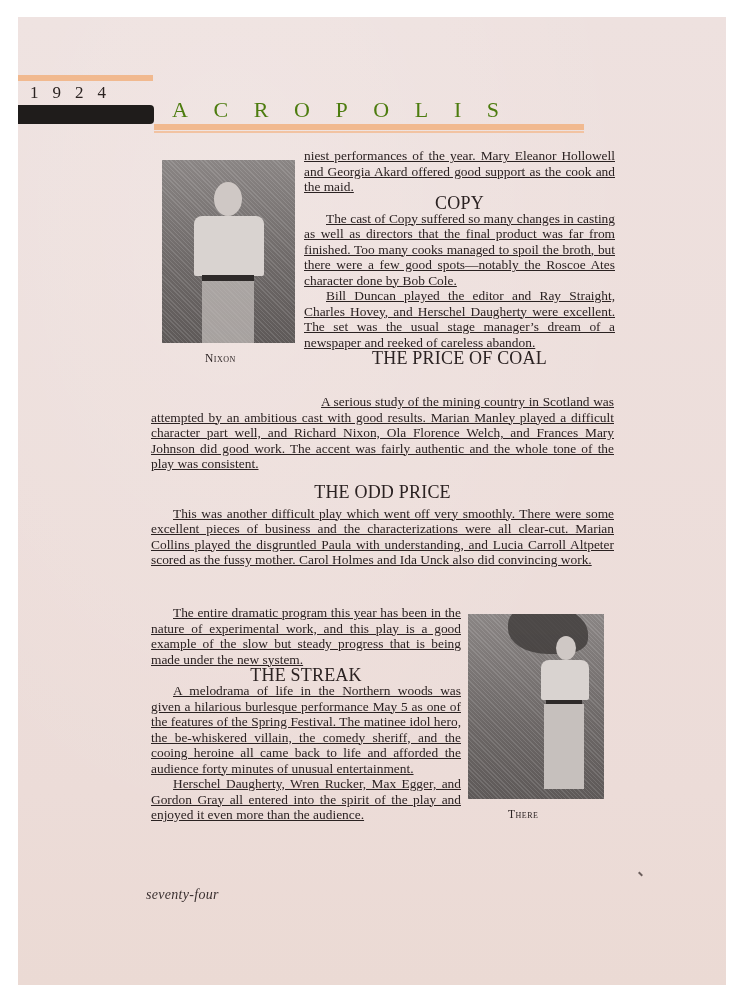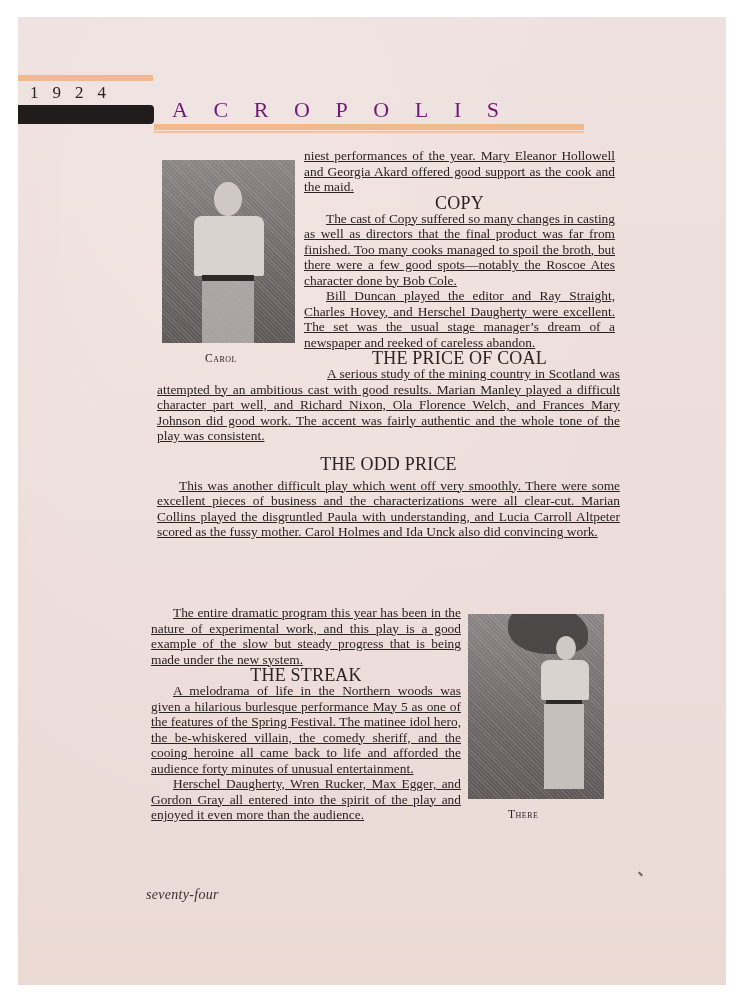--- a/index.html
+++ b/index.html
@@ -43,21 +43,21 @@
       font-size: 17px;
       letter-spacing: 14px;
       font-weight: normal;
       color: #2a2220;
     }
     .title {
       position: absolute;
       left: 172px; top: 97px;
       font-size: 22px;
       letter-spacing: 25.6px;
-      color: #701a75;
+      color: #4d7c0f;
     }
     .bar-under-title { left: 154px; top: 124px; width: 430px; height: 6px; }
     .bar-under-title2 { left: 154px; top: 131px; width: 430px; height: 2px; background: #f2c3a2; }
 
     
     .text {
       position: absolute;
       font-size: 13.4px;
       line-height: 15.5px;
       text-align: justify;
@@ -66,21 +66,21 @@
     .text p { margin: 0; text-indent: 22px; text-decoration: underline; }
     .text p.noindent { text-indent: 0; }
     .heading {
       text-align: center;
       font-size: 18px;
       line-height: 16px;
       text-indent: 0 !important;
       letter-spacing: 0.2px;
     }
     .col-right-top { left: 304px; top: 148px; width: 311px; }
-    .col-full { left: 157px; width: 463px; }
+    .col-full { left: 151px; width: 463px; margin-top: 28px; }
     .col-left-bottom { left: 151px; top: 605px; width: 310px; }
 
     .photo {
       position: absolute;
       background-color: #7a7574;
       background-image:
         repeating-linear-gradient(45deg, rgba(255,255,255,0.12) 0px, rgba(255,255,255,0.12) 1px, rgba(0,0,0,0) 1px, rgba(0,0,0,0) 3px),
         linear-gradient(180deg, #8a8584 0%, #6c6766 60%, #5e5958 100%);
       overflow: hidden;
     }
@@ -129,21 +129,21 @@
 <div class="title">ACROPOLIS</div>
 <div class="bar bar-under-title"></div>
 <div class="bar bar-under-title2"></div>
 
 <div class="photo photo-nixon">
   <div class="fig-head" style="left:52px;top:22px;width:28px;height:34px;"></div>
   <div class="fig-shirt" style="left:32px;top:56px;width:70px;height:60px;"></div>
   <div class="fig-belt" style="left:40px;top:115px;width:52px;height:6px;"></div>
   <div class="fig-pants" style="left:40px;top:121px;width:52px;height:62px;opacity:0.7;"></div>
 </div>
-<div class="caption caption-nixon">Carol</div>
+<div class="caption caption-nixon">Nixon</div>
 
 <div class="text col-right-top">
   <p class="noindent">niest performances of the year. Mary Eleanor Hollowell and Georgia Akard offered good support as the cook and the maid.</p>
   <div class="heading">COPY</div>
   <p>The cast of Copy suffered so many changes in casting as well as directors that the final product was far from finished. Too many cooks managed to spoil the broth, but there were a few good spots—notably the Roscoe Ates character done by Bob Cole.</p>
   <p>Bill Duncan played the editor and Ray Straight, Charles Hovey, and Herschel Daugherty were excellent. The set was the usual stage manager’s dream of a newspaper and reeked of careless abandon.</p>
   <div class="heading">THE PRICE OF COAL</div>
 </div>
 
 <div class="text col-full" style="top:366px;">

